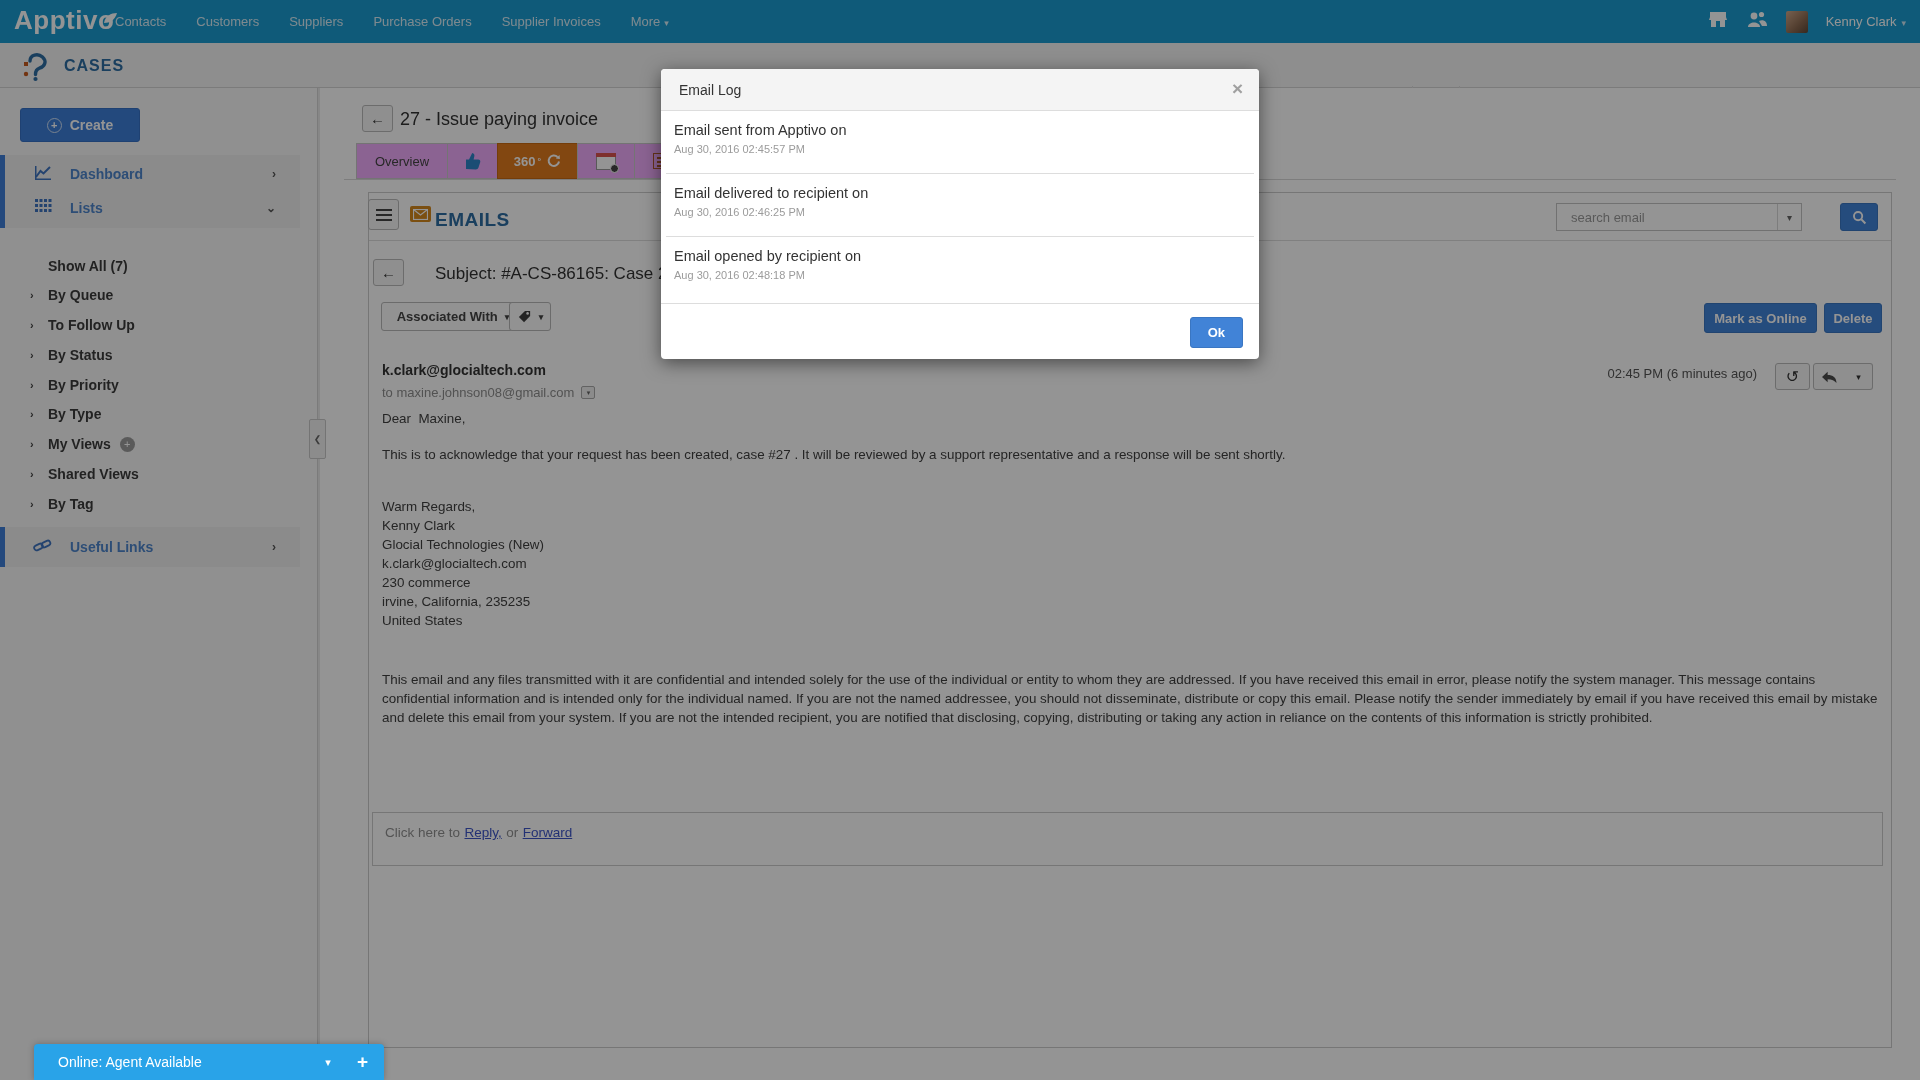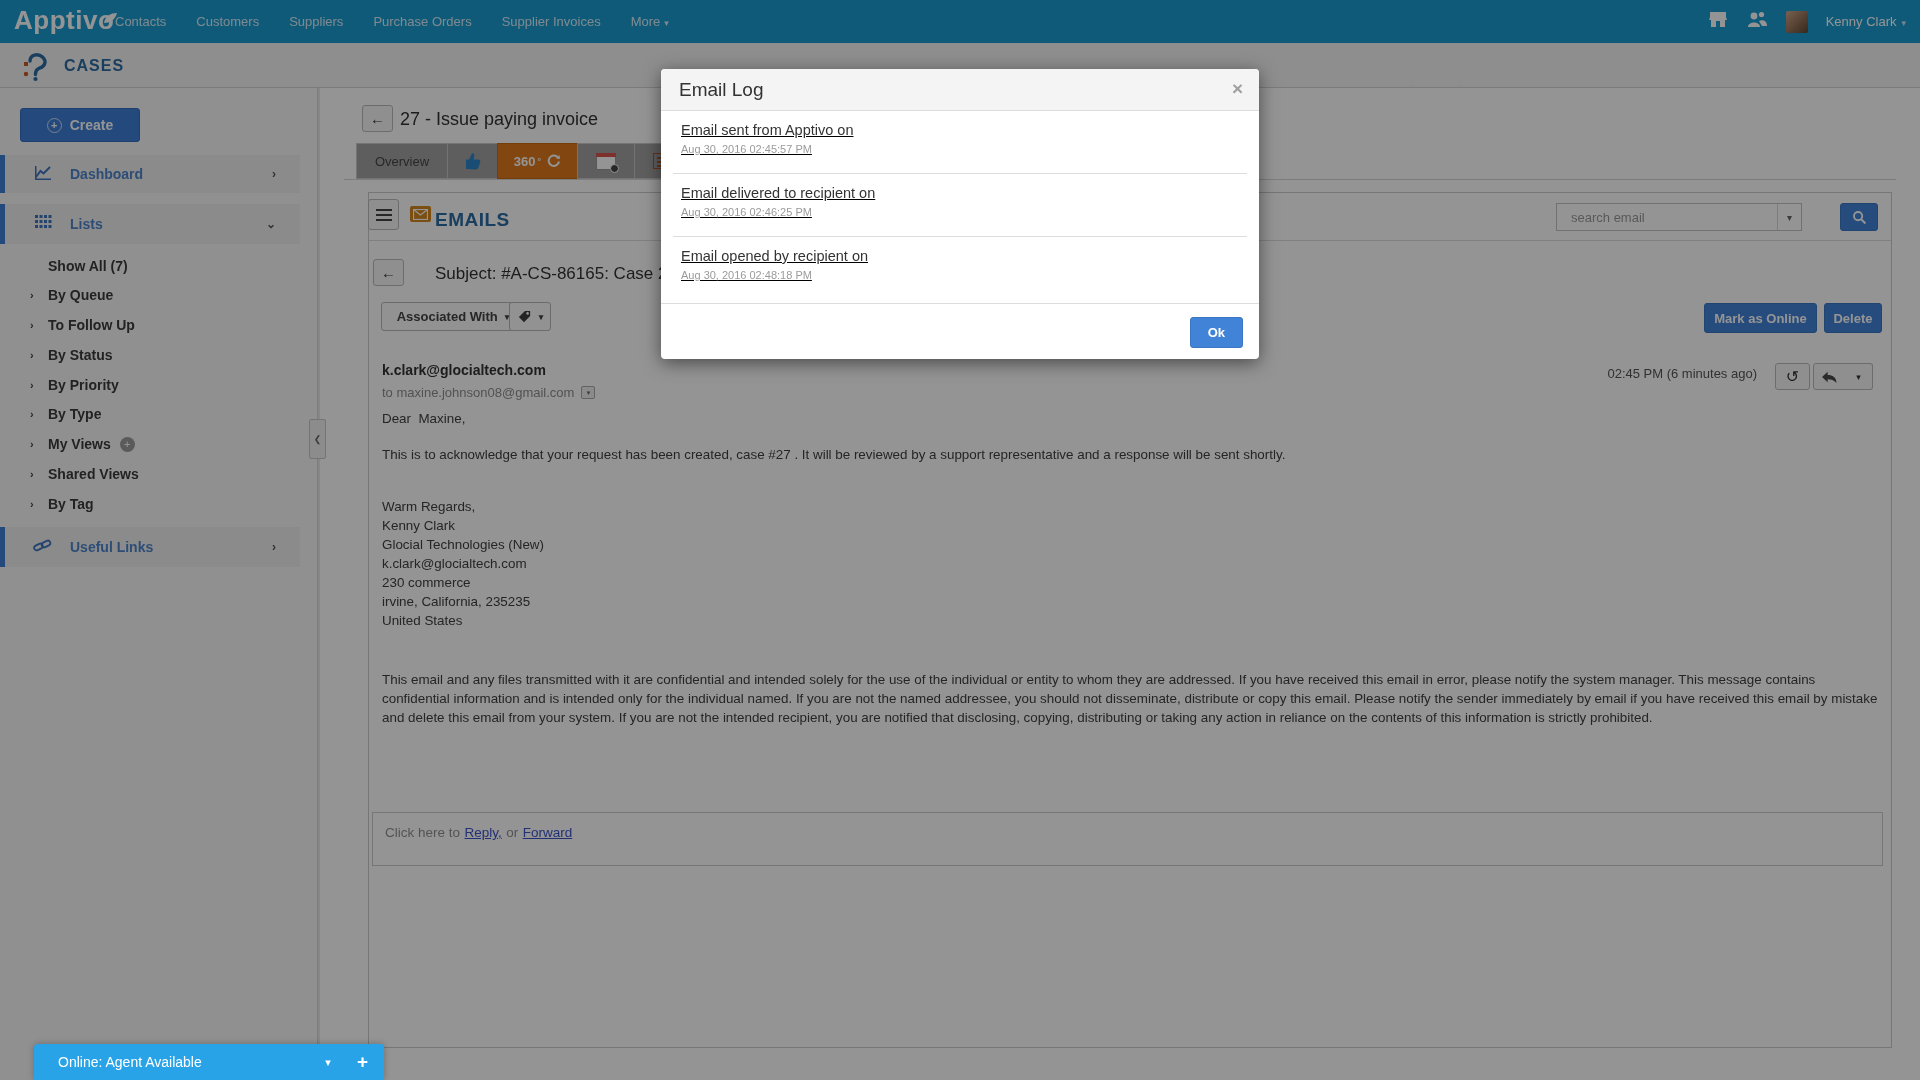--- a/index.html
+++ b/index.html
@@ -60,21 +60,21 @@
              font-size:11px; line-height:15px; text-align:center; margin-left:9px; cursor:pointer; }
   .collapse-handle { left:309px; top:419px; width:17px; height:40px; background:#f2f2f2;
                      border:1px solid #c8c8c8; border-radius:2px; z-index:2; display:flex;
                      align-items:center; justify-content:center; font-size:9px; color:#666; cursor:pointer; }
 
   
   .content { left:320px; top:88px; width:1600px; height:992px; background:#fff; z-index:1; }
   .iconbtn { background:#f6f6f6; border:1px solid #bbb; border-radius:3px; display:flex;
              align-items:center; justify-content:center; color:#333; cursor:pointer; }
   .pagetitle { font-size:18px; color:#333; }
-  .tab { height:36px; border:1px solid #c8c8c8; background:#a3a3a3; display:flex;
+  .tab { height:36px; border:1px solid #c8c8c8; background:#f0abfc; display:flex;
          align-items:center; justify-content:center; font-size:13px; color:#444; cursor:pointer; }
   .tab.orange { background:#e07a1e; border-color:#c96a12; color:#fff; font-weight:bold; gap:2px; }
   .emailscard { left:48px; top:104px; width:1524px; height:856px; border:1px solid #ccc; background:#fff; }
   .cardheader { left:0; top:0; width:1522px; height:48px; border-bottom:1px solid #ddd; }
   .emails-title { font-size:19px; font-weight:bold; color:#2d6da3; letter-spacing:0.5px; }
   .envicon { width:21px; height:16px; background:#d4881e; border-radius:2px; display:flex;
              align-items:center; justify-content:center; }
   .greybtn { background:#fbfbfb; border:1px solid #b8b8b8; border-radius:3px; display:flex;
              align-items:center; justify-content:center; gap:7px; font-size:13px; font-weight:bold;
              color:#444; cursor:pointer; }
@@ -91,24 +91,24 @@
   .replybox { border:1px solid #ccc; }
   .replybox .prefix { color:#909090; font-size:13.5px; }
   .replybox a { color:#3d55c8; font-size:13.5px; text-decoration:underline; cursor:pointer; }
 
   
   .overlay { left:0; top:0; width:1920px; height:1080px; background:rgba(0,0,0,0.42); z-index:40; }
   .modal { left:661px; top:69px; width:598px; height:290px; background:#fff; border-radius:4px;
            box-shadow:0 4px 18px rgba(0,0,0,0.5); z-index:50; }
   .modal-header { height:42px; background:#f4f4f4; border-bottom:1px solid #ddd;
                   border-radius:4px 4px 0 0; display:flex; align-items:center; }
-  .modal-title { font-size:19px; color:#333; margin-left:18px; }
+  .modal-title { font-size:14px; color:#333; margin-left:18px; }
   .modal-close { position:absolute; right:16px; top:9px; font-size:19px; color:#a0a0a0;
                  font-weight:bold; cursor:pointer; }
-  .m-entry { margin:0 12px; padding:11px 8px 12px 8px; height:63px;text-decoration:underline; }
+  .m-entry { margin:0 5px; padding:11px 8px 12px 8px; height:63px; }
   .m-entry.bordered { border-bottom:1px solid #ddd; }
   .m-event { font-size:14.5px; color:#333; }
   .m-time { font-size:11px; color:#9b9b9b; margin-top:5px; }
   .modal-footer { position:absolute; left:0; bottom:0; width:598px; height:56px;
                   border-top:1px solid #ddd; }
   .okbtn { position:absolute; right:16px; top:13px; padding:7px 17px; background:#4183d7;
            border:1px solid #3a76c2; border-radius:3px; color:#fff; font-size:13px;
            font-weight:bold; cursor:pointer; }
   .chatbar { left:34px; top:1044px; width:350px; height:36px; background:#29a3e8;
              border-radius:4px 4px 0 0; z-index:60; box-shadow:0 0 6px rgba(0,0,0,0.25);
@@ -212,21 +212,21 @@
       <svg width="17" height="15" viewBox="0 0 17 15">
           <polyline points="1,12 5.5,6 8.5,8.5 15,2" fill="none" stroke="#3e74c0" stroke-width="2"></polyline>
           <rect x="0" y="13.5" width="16" height="1.5" fill="#3e74c0"></rect>
           <rect x="0" y="1" width="1.5" height="14" fill="#3e74c0"></rect>
         </svg>
     </span>
     <span class="lbl">Dashboard</span>
     <span class="chev">›</span>
   </div>
 
-  <div class="abs navblock" style="top:116px; height:40px;">
+  <div class="abs navblock" style="top:100px; height:40px;">
     <span style="margin-left:30px;">
       <svg width="17" height="15" viewBox="0 0 17 15">
           <g fill="#3e74c0">
             <rect x="0" y="0" width="3" height="3"></rect>
             <rect x="4.5" y="0" width="3" height="3"></rect>
             <rect x="9" y="0" width="3" height="3"></rect>
             <rect x="13.5" y="0" width="3" height="3"></rect>
             <rect x="0" y="5" width="3" height="3"></rect>
             <rect x="4.5" y="5" width="3" height="3"></rect>
             <rect x="9" y="5" width="3" height="3"></rect>

